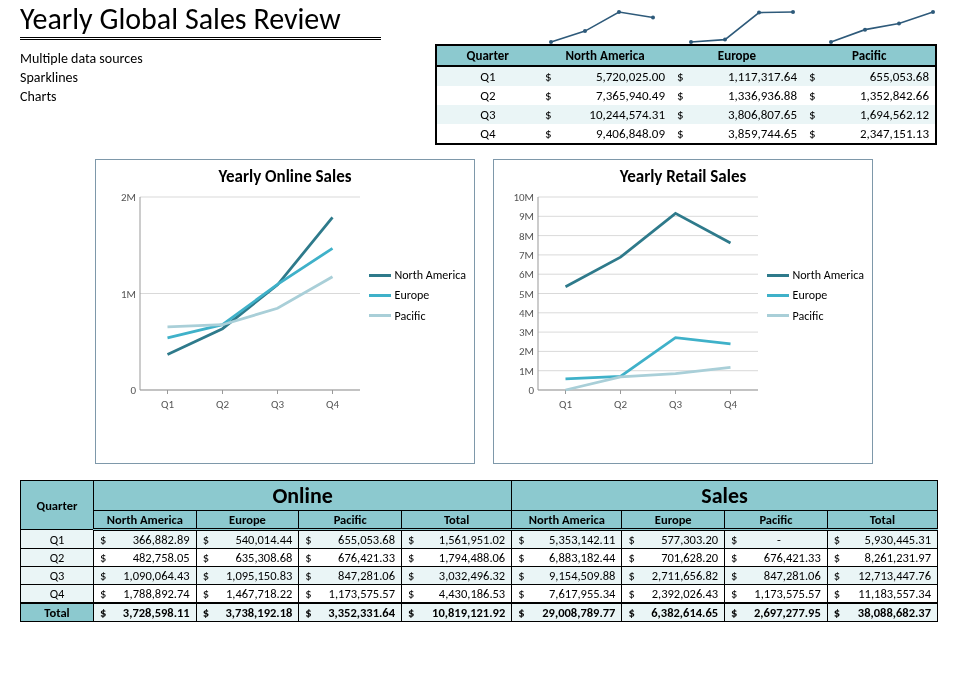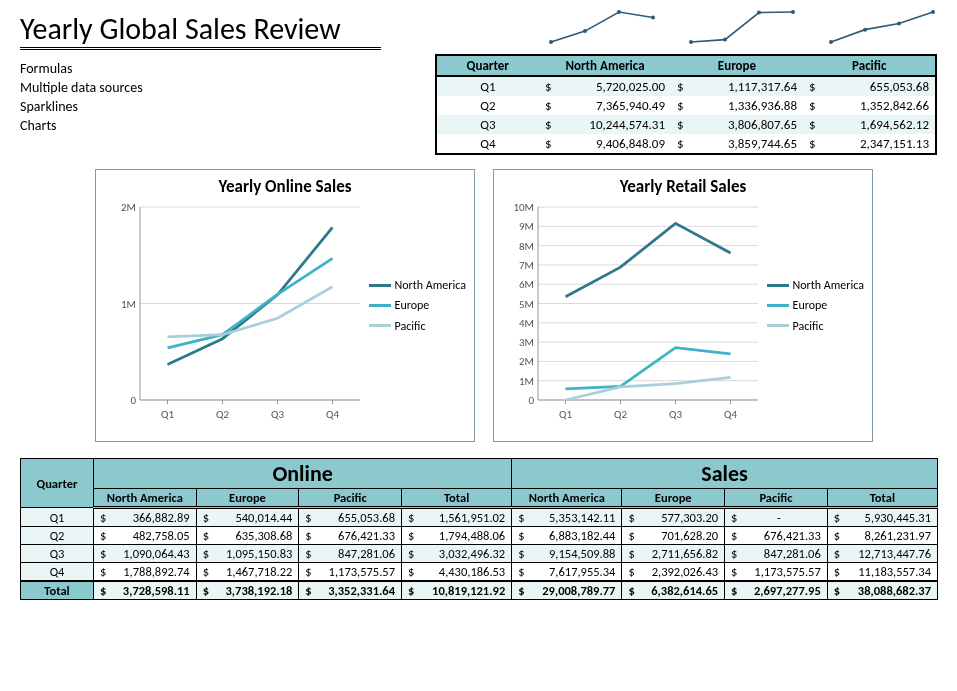--- a/index.html
+++ b/index.html
@@ -1,31 +1,31 @@
 <!DOCTYPE html>
 <html><head>
 <meta charset="utf-8">
 <style>
   html,body{margin:0;padding:0;background:#fff;font-family:"Calibri","Segoe UI",Arial,sans-serif;color:#000;font-size:13px}
-  .page{width:957px;height:691px;position:relative;padding:10px 20px;box-sizing:border-box}
+  .page{width:957px;height:691px;position:relative;padding:0 20px;box-sizing:border-box}
   .title{font-size:30px;font-weight:400;margin:0 0 4px 0;border-bottom:3px double #000;display:inline-block;padding-right:40px}
   .top-row{display:flex;align-items:flex-start;gap:20px}
   .bullets{font-size:14px;line-height:1.35;margin-top:6px;flex:1}
   .sparkrow{position:absolute;top:8px;right:20px;display:flex;gap:30px}
   .sparkrow svg{display:block}
   .q-table{border:2px solid #000;border-collapse:collapse;font-size:13px}
   .q-table th{background:#8cc9cf;text-align:center;border-bottom:2px solid #000;border-right:1px solid #8cc9cf;padding:2px 6px;font-weight:700}
   .q-table th:last-child{border-right:0}
   .q-table td{padding:2px 6px;border-right:0}
   .q-table tr:nth-child(odd) td{background:#eaf5f6}
   .q-table .qcol{text-align:center;width:90px}
   .q-table .num{text-align:right;width:120px}
   .q-table .num .cur{float:left}
   .charts{display:flex;gap:18px;margin-top:14px;margin-left:75px}
-  .chart-box{border:1px solid #7e98aa;width:380px;height:273px;padding:6px 8px;box-sizing:border-box;position:relative}
+  .chart-box{border:1px solid #7e98aa;width:380px;height:305px;padding:6px 8px;box-sizing:border-box;position:relative}
   .chart-title{text-align:center;font-weight:700;font-size:17px;margin-bottom:2px}
   .legend{position:absolute;right:8px;top:105px;font-size:12px;line-height:1.7}
   .legend-row{display:flex;align-items:center;gap:4px}
   .swatch{width:22px;height:3px}
   .big-table{border-collapse:collapse;width:918px;margin-top:16px;font-size:12.5px}
   .big-table th,.big-table td{border:1px solid #000}
   .big-table .hdr{background:#8cc9cf;font-weight:400}
   .big-table .hdr-big{font-size:22px;}
   .big-table .hdr-sub th{background:#8cc9cf;font-weight:700;text-align:center;padding:1px 4px;border-top:1px solid #000;border-bottom:3px double #000}
   .big-table td{padding:1px 6px}
@@ -64,21 +64,20 @@
         <circle cx="38" cy="21.628571158408082" r="2" fill="#2e5a7a"></circle>
         <circle cx="72" cy="15.570056817040147" r="2" fill="#2e5a7a"></circle>
         <circle cx="106" cy="4" r="2" fill="#2e5a7a"></circle>
       </svg>
 </div>
 
 <h1 class="title">Yearly Global Sales Review</h1>
 
 <div class="top-row">
   <div class="bullets" id="bullets">
-        <div>Formulas</div>
         <div>Multiple data sources</div>
         <div>Sparklines</div>
         <div>Charts</div>
       </div>
   <table class="q-table">
     <thead>
           <tr id="sth">
             <th>Quarter</th>
             <th>North America</th>
             <th>Europe</th>

